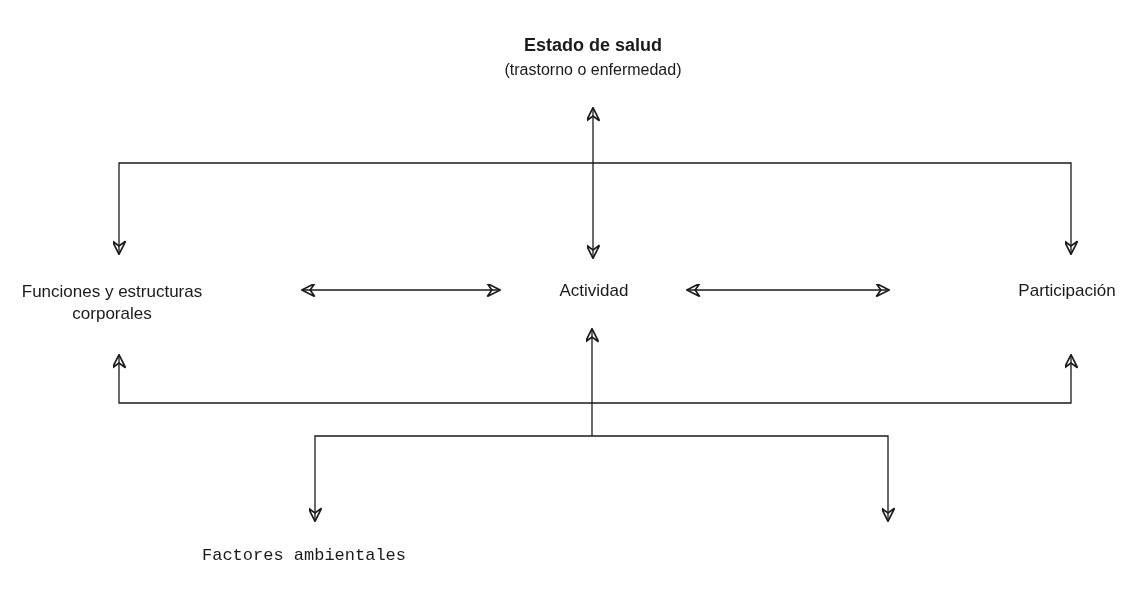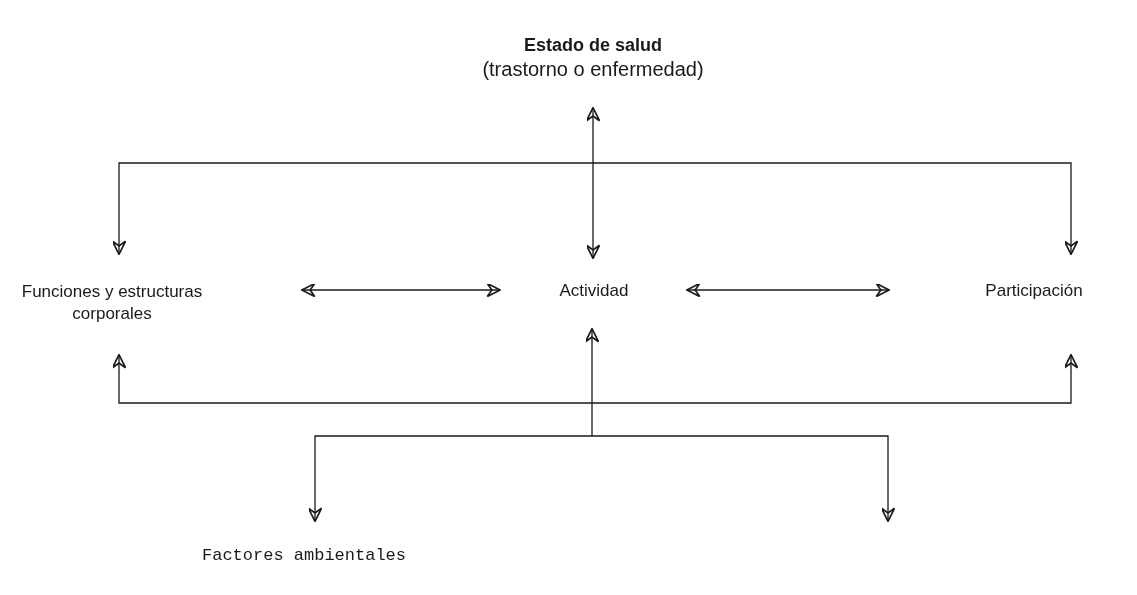--- a/index.html
+++ b/index.html
@@ -47,34 +47,34 @@
     transform: translateX(-50%);
     text-align: center;
     white-space: nowrap;
   }
   .header .title {
     font-size: 18px;
     font-weight: bold;
     line-height: 25px;
   }
   .header .subtitle {
-    font-size: 20px;
+    font-size: 16px;
     line-height: 23px;
   }
   .node-funciones {
     left: 112px;
     top: 281px;
     width: 240px;
   }
   .node-actividad {
     left: 594px;
     top: 280px;
   }
   .node-participacion {
-    left: 1034px;
+    left: 1067px;
     top: 280px;
   }
   .node-ambientales {
     left: 304px;
     top: 545px;
     font-family: Liberation Mono, monospace;
   }
   .node-personales {
     left: 886px;
     top: 545px;

